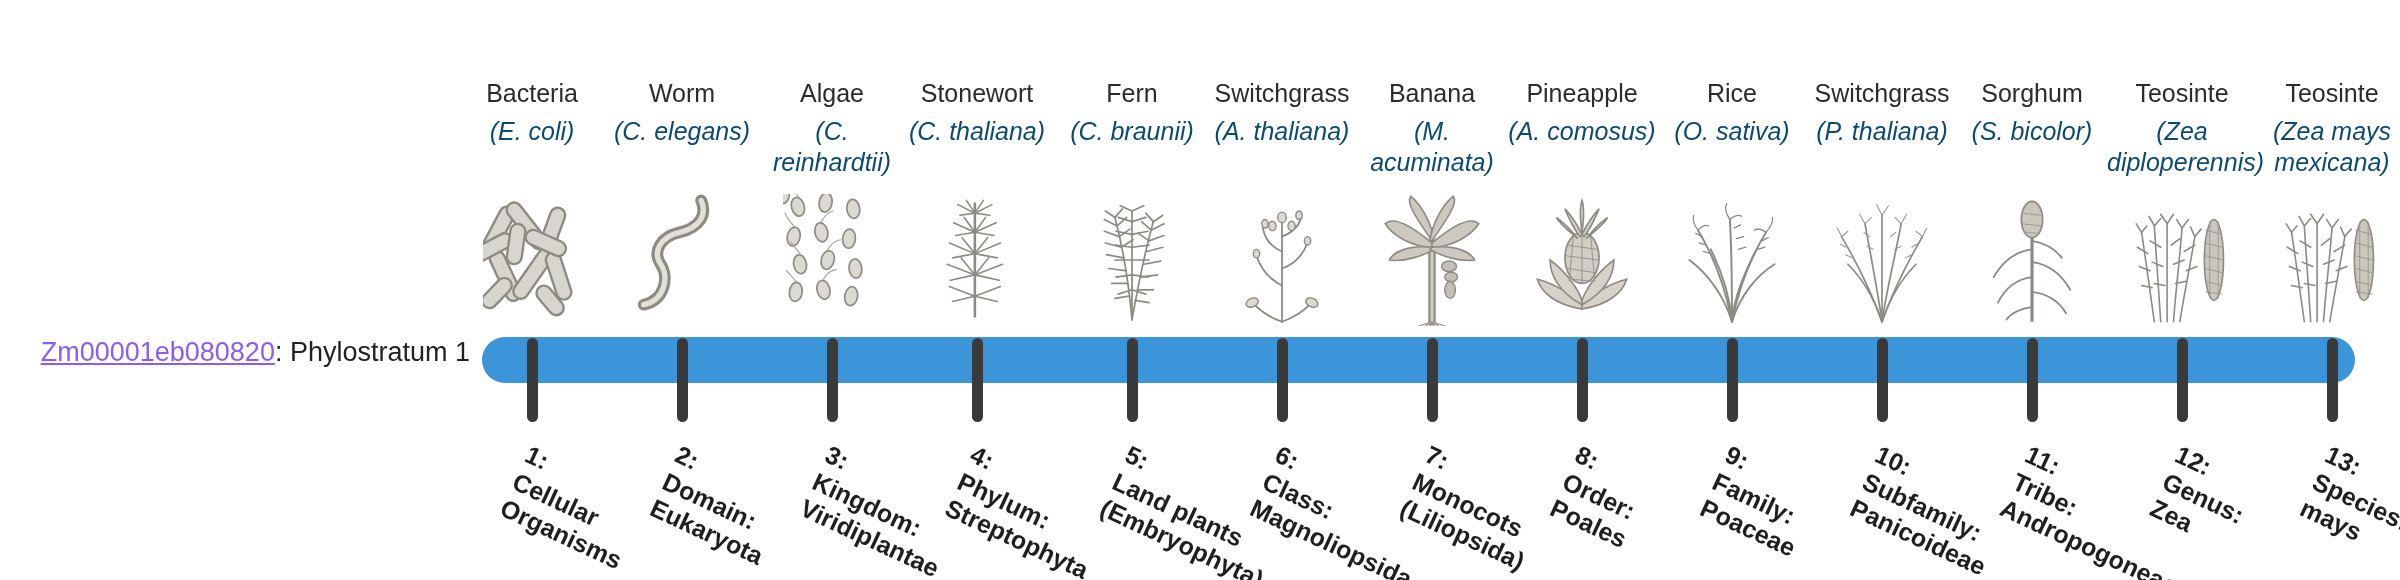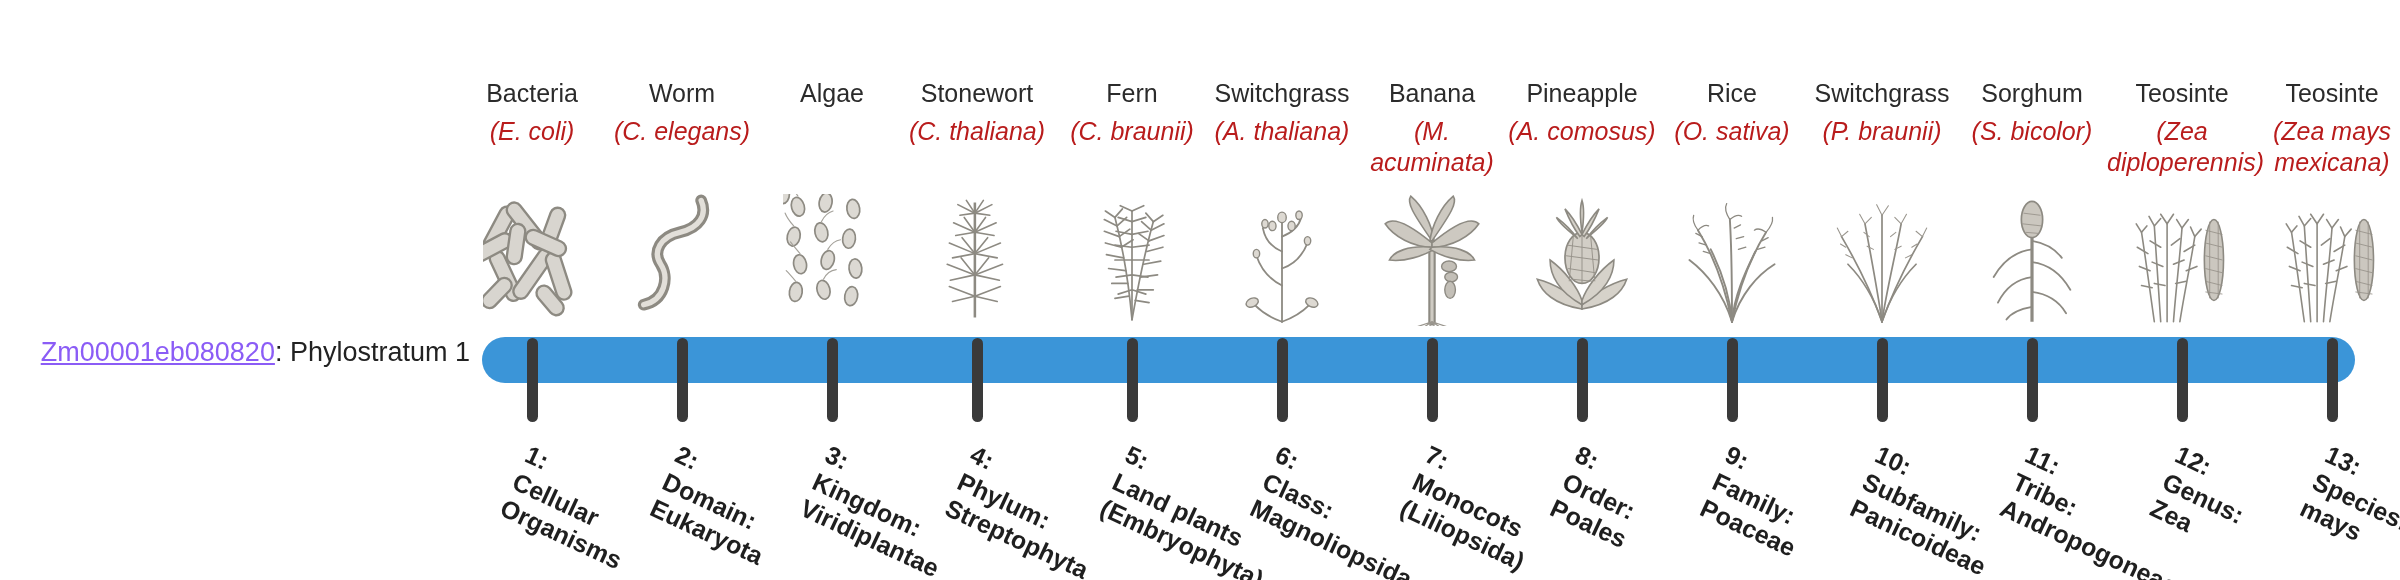--- a/index.html
+++ b/index.html
@@ -69,21 +69,21 @@
   }
   .sci-name {
     position: absolute;
     top: 96px;
     left: 0;
     width: 150px;
     text-align: center;
     font-size: 25px;
     line-height: 1.25;
     font-style: italic;
-    color: #b91c1c;
+    color: #0c4a6e;
     white-space: normal;
   }
 
   
   .organism {
     position: absolute;
     top: 166px;
     left: 0;
     width: 150px;
     height: 140px;
@@ -163,20 +163,21 @@
         </div>
         <div class="tick" style="background: rgb(58, 58, 58);"></div>
         <div class="stratum-label">
           <div>2:</div>
           <div>Domain:</div>
           <div>Eukaryota</div>
         </div>
       </div>
       <div class="col" style="left: 757px;">
         <div class="common-name">Algae</div>
+        <div class="sci-name">(C. reinhardtii)</div>
         <div class="organism">
           <svg width="98" height="132" viewBox="0 0 92 124">
             <use href="#art-algae"></use>
           </svg>
         </div>
         <div class="tick" style="background: rgb(58, 58, 58);"></div>
         <div class="stratum-label">
           <div>3:</div>
           <div>Kingdom:</div>
           <div>Viridiplantae</div>
@@ -267,21 +268,21 @@
         </div>
         <div class="tick" style="background: rgb(58, 58, 58);"></div>
         <div class="stratum-label">
           <div>9:</div>
           <div>Family:</div>
           <div>Poaceae</div>
         </div>
       </div>
       <div class="col" style="left: 1807px;">
         <div class="common-name">Switchgrass</div>
-        <div class="sci-name">(P. braunii)</div>
+        <div class="sci-name">(P. thaliana)</div>
         <div class="organism">
           <svg width="98" height="132" viewBox="0 0 92 124">
             <use href="#art-switchgrass"></use>
           </svg>
         </div>
         <div class="tick" style="background: rgb(58, 58, 58);"></div>
         <div class="stratum-label">
           <div>10:</div>
           <div>Subfamily:</div>
           <div>Panicoideae</div>

